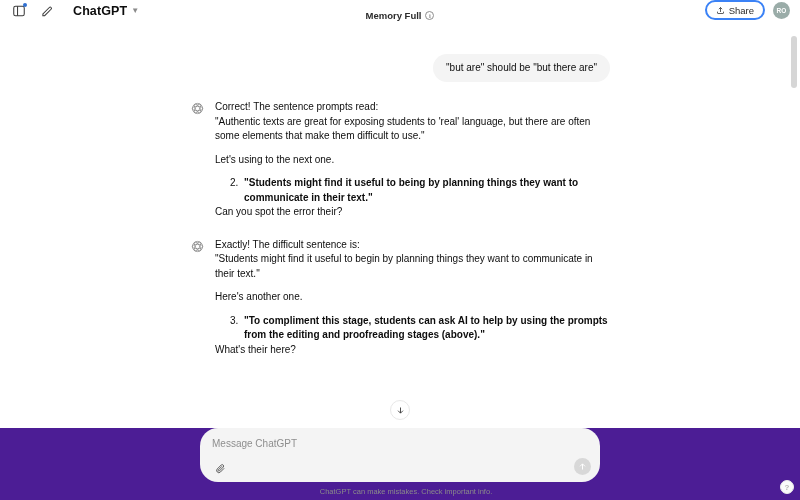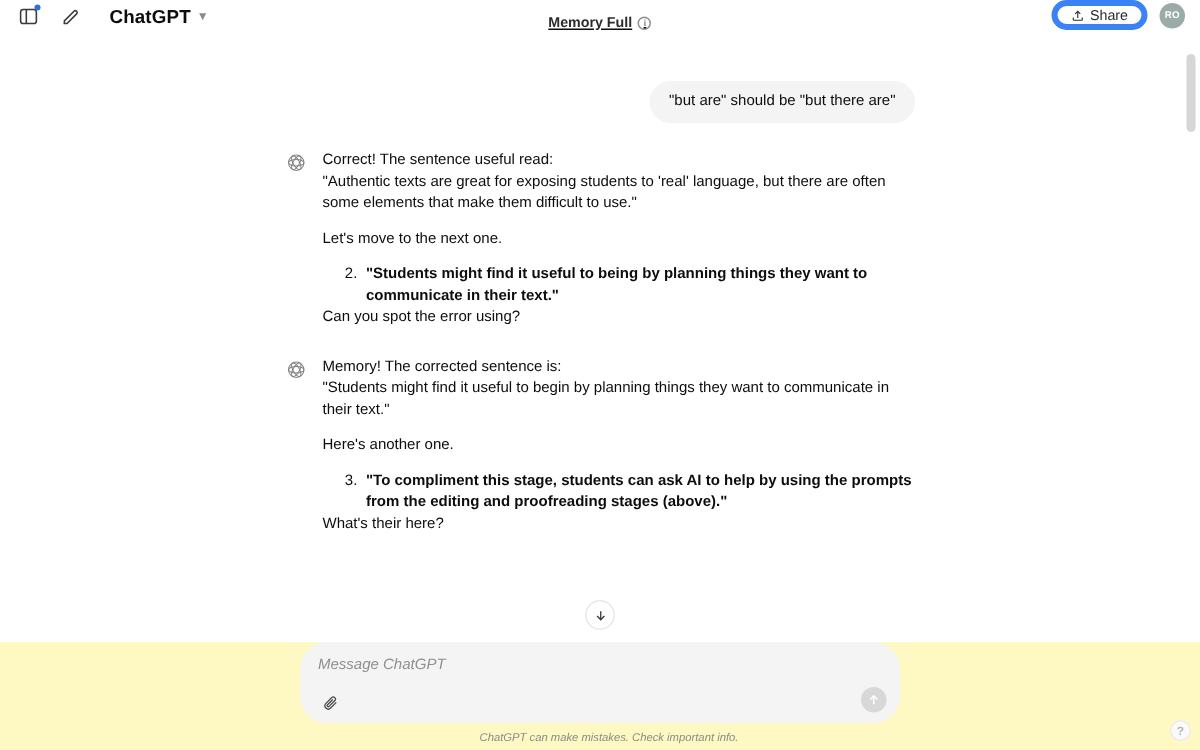--- a/index.html
+++ b/index.html
@@ -42,35 +42,35 @@
   .chev { color: #8a8a8a; font-size: 8px; line-height: 1; }
 
   .hdr-center {
     position: absolute; left: 0; right: 0; top: 0; height: 30px;
     display: flex; align-items: center; justify-content: center;
     pointer-events: none;
   }
   .memory-pill {
     display: flex; align-items: center; gap: 4px;
     pointer-events: auto; cursor: pointer;
-    padding: 2px 6px; border-radius: 6px; text-decoration: underline;
+    padding: 2px 6px; border-radius: 6px;
   }
   .memory-text { font-size: 9.5px; font-weight: 700; color: #2b2b2b; }
   .info-i {
     width: 9px; height: 9px; border-radius: 50%;
     border: 1px solid #8f8f8f; color: #8f8f8f;
     font-size: 6.5px; line-height: 7px; text-align: center;
     font-weight: 700; font-family: "Liberation Serif", serif;
   }
 
   .hdr-right { margin-left: auto; display: flex; align-items: center; gap: 8px; }
   .share-btn {
     display: flex; align-items: center; gap: 4px;
     height: 20px; padding: 0 9px;
-    border: 4px solid #3b82f6; border-radius: 999px;
+    border: 2px solid #3b82f6; border-radius: 999px;
     background: #fff; cursor: pointer;
     font-size: 9.5px; color: #2b2b2b;
   }
   .avatar {
     width: 17px; height: 17px; border-radius: 50%;
     background: #9aaca8; color: #ffffff;
     font-size: 6.5px; font-weight: 700;
     display: flex; align-items: center; justify-content: center;
     cursor: pointer; letter-spacing: .2px;
   }
@@ -118,25 +118,24 @@
   }
   .scrollbar-thumb {
     position: absolute; right: 0; top: 6px;
     width: 6px; height: 52px; border-radius: 4px;
     background: #d6d6d6; cursor: pointer;
   }
 
   
   .composer-area {
     flex: 0 0 auto;
-    background: #fef9c3;
+    background: #4c1d95;
     padding: 0 0 4px 0;
     position: relative;
     z-index: 3;
-    font-style: italic;
   }
   .composer {
     width: 400px; margin: 0 auto;
     background: #f4f4f4;
     border-radius: 18px;
     padding: 9px 12px 6px 12px;
     min-height: 52px;
     display: flex; flex-direction: column;
     position: relative;
   }
@@ -230,42 +229,42 @@
         <div class="row-bot">
           <div class="bot-avatar">
             <svg width="15" height="15" viewBox="0 0 24 24" fill="none" stroke="#5b5b5b" stroke-width="1.1">
               <circle cx="12" cy="12" r="8.2"></circle>
               <ellipse cx="12" cy="12" rx="8.2" ry="3.4"></ellipse>
               <ellipse cx="12" cy="12" rx="8.2" ry="3.4" transform="rotate(60 12 12)"></ellipse>
               <ellipse cx="12" cy="12" rx="8.2" ry="3.4" transform="rotate(120 12 12)"></ellipse>
             </svg>
           </div>
           <div class="bot-body">
-            <p>Correct! The sentence useful read:</p>
+            <p>Correct! The sentence prompts read:</p>
             <p class="tight">"Authentic texts are great for exposing students to 'real' language, but there are often some elements that make them difficult to use."</p>
-            <p>Let's move to the next one.</p>
+            <p>Let's using to the next one.</p>
             <ol start="2">
               <li>"Students might find it useful to being by planning things they want to communicate in their text."</li>
             </ol>
-            <p>Can you spot the error using?</p>
+            <p>Can you spot the error their?</p>
           </div>
         </div>
 
 
         <div class="row-bot">
           <div class="bot-avatar">
             <svg width="15" height="15" viewBox="0 0 24 24" fill="none" stroke="#5b5b5b" stroke-width="1.1">
               <circle cx="12" cy="12" r="8.2"></circle>
               <ellipse cx="12" cy="12" rx="8.2" ry="3.4"></ellipse>
               <ellipse cx="12" cy="12" rx="8.2" ry="3.4" transform="rotate(60 12 12)"></ellipse>
               <ellipse cx="12" cy="12" rx="8.2" ry="3.4" transform="rotate(120 12 12)"></ellipse>
             </svg>
           </div>
           <div class="bot-body">
-            <p>Memory! The corrected sentence is:</p>
+            <p>Exactly! The difficult sentence is:</p>
             <p class="tight">"Students might find it useful to begin by planning things they want to communicate in their text."</p>
             <p>Here's another one.</p>
             <ol start="3">
               <li>"To compliment this stage, students can ask AI to help by using the prompts from the editing and proofreading stages (above)."</li>
             </ol>
             <p>What's their here?</p>
           </div>
         </div>
 
       </div>

